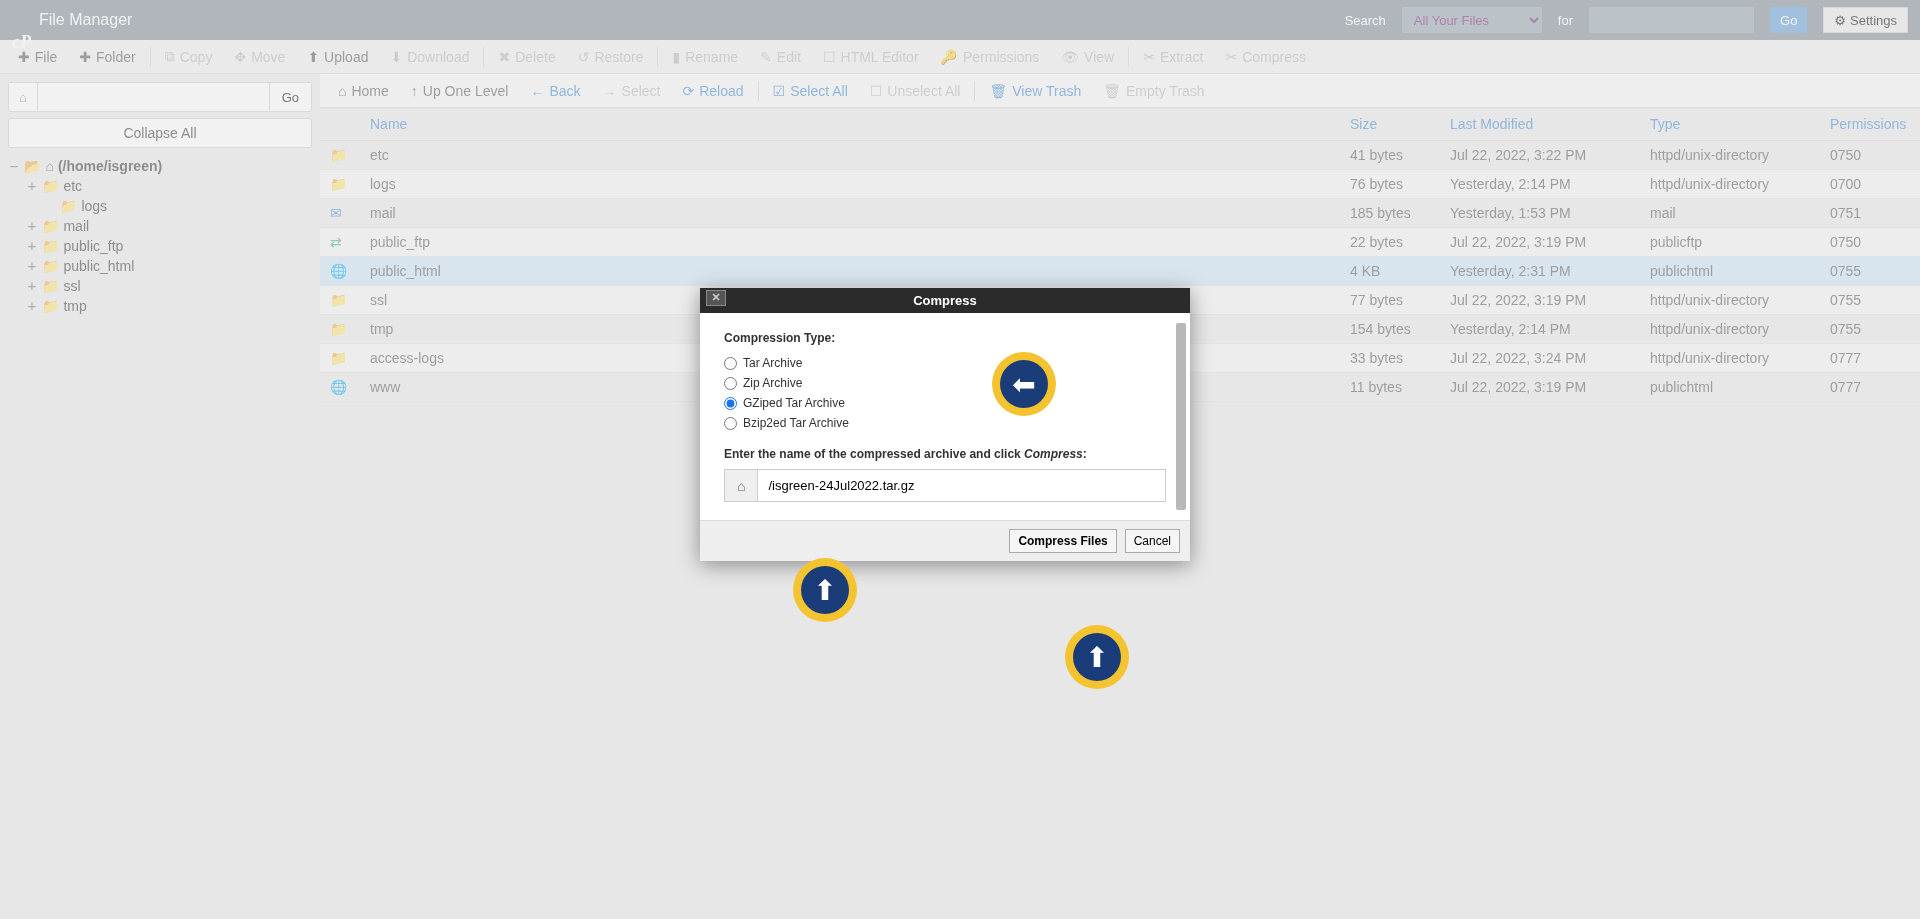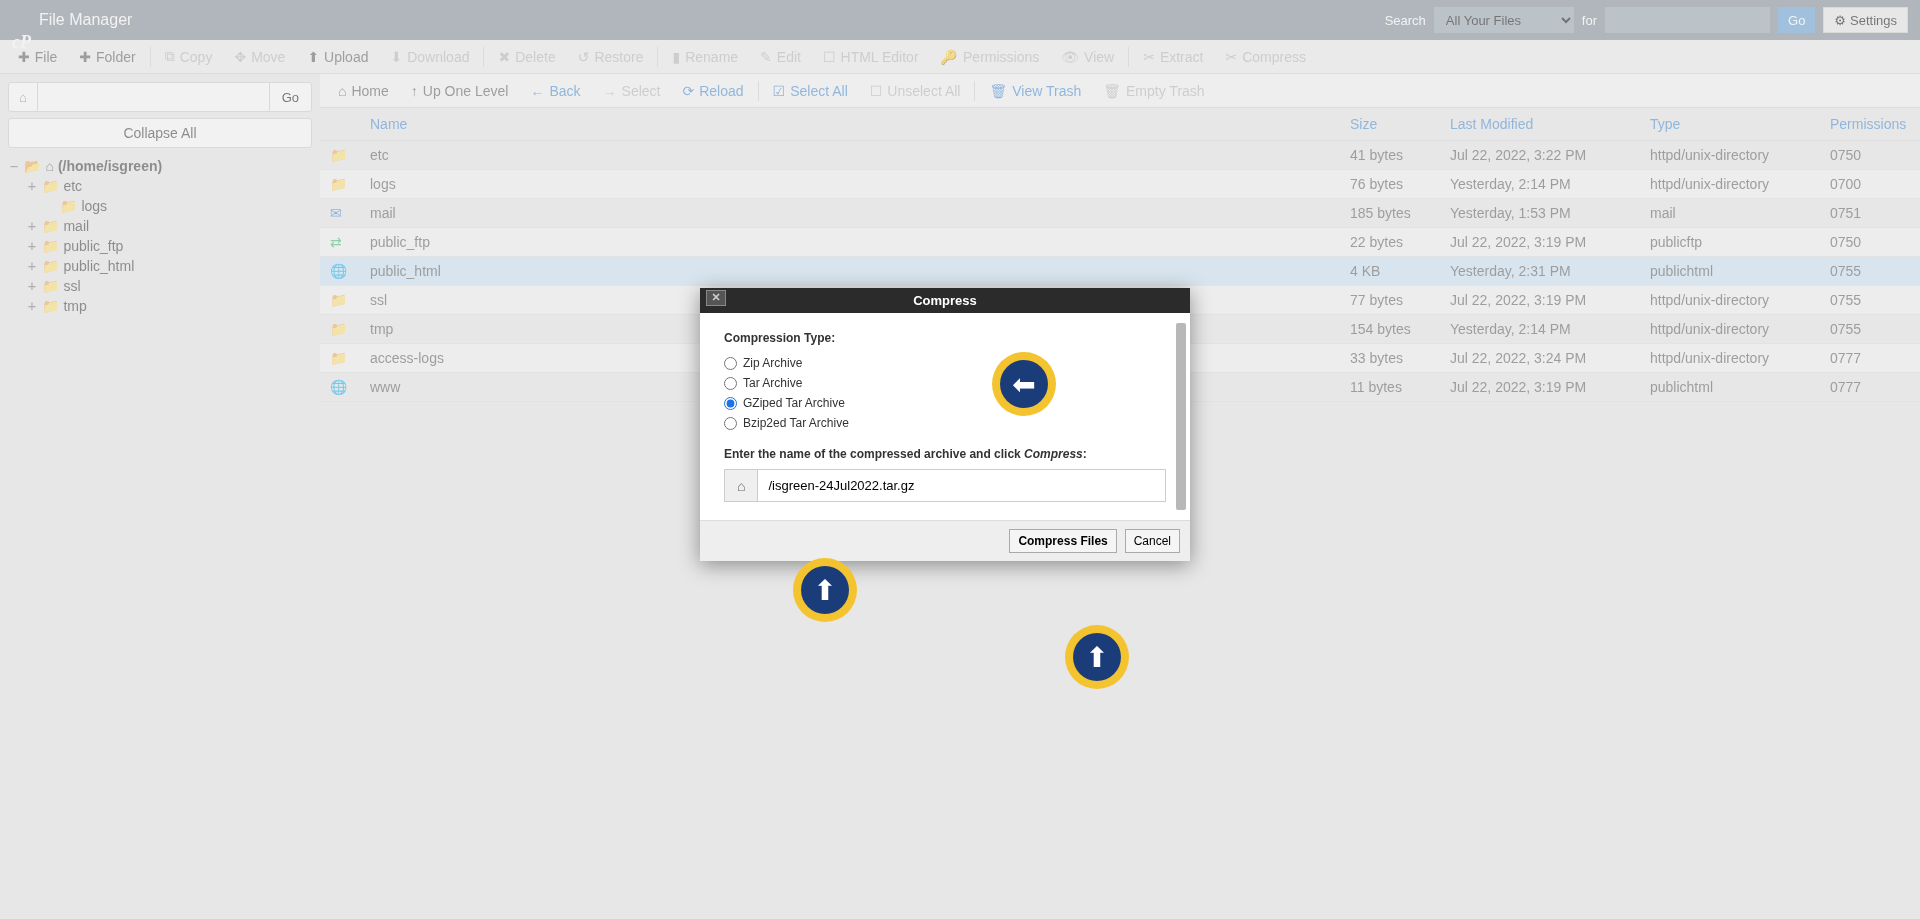--- a/index.html
+++ b/index.html
@@ -1,24 +1,24 @@
 <!DOCTYPE html>
 <html><head>
 <meta charset="utf-8">
 <style>
 * { box-sizing: border-box; margin: 0; padding: 0; }
 body { font-family: -apple-system, BlinkMacSystemFont, "Segoe UI", Arial, sans-serif; font-size: 14px; background: #e8e8e8; color: #333; position: relative; width: 1920px; height: 919px; overflow: hidden; }
 
 
 .header { background: #7b8691; color: #fff; height: 40px; display: flex; align-items: center; padding: 0 12px; }
 .header-left { display: flex; align-items: center; gap: 8px; }
-.header-right { margin-left: auto; display: flex; align-items: center; gap: 8px; font-size: 13px; }
+.header-right { margin-left: auto; display: flex; align-items: center; gap: 16px; font-size: 13px; }
 .app-title { font-size: 16px; font-weight: 400; }
 .cp-logo { font-weight: bold; font-family: Georgia, serif; font-style: italic; font-size: 18px; margin-top: 45px; }
-.search-select { background: #93a0ab; border: none; color: #000000; padding: 4px 24px 4px 8px; font-size: 13px; height: 26px; width: 140px; }
+.search-select { background: #93a0ab; border: none; color: #701a75; padding: 4px 24px 4px 8px; font-size: 13px; height: 26px; width: 140px; }
 .search-input { background: #93a0ab; border: none; height: 26px; width: 165px; padding: 0 6px; color: #fff; }
 .btn-go { background: #5b9bd5; color: #fff; border: none; padding: 4px 10px; font-size: 13px; height: 26px; cursor: pointer; }
 .btn-settings { background: #e8e8e8; border: 1px solid #ccc; padding: 4px 10px; font-size: 13px; height: 26px; cursor: pointer; display: inline-flex; align-items: center; gap: 4px; }
 
 
 .toolbar { background: #eeeeee; border-bottom: 1px solid #d5d5d5; height: 34px; display: flex; align-items: center; padding: 0 8px; gap: 2px; }
 .tool-btn { background: transparent; border: none; padding: 6px 10px; font-size: 14px; color: #555; cursor: pointer; display: inline-flex; align-items: center; gap: 5px; }
 .tool-btn.disabled { color: #b5b5b5; cursor: default; }
 .tool-sep { width: 1px; height: 20px; background: #d0d0d0; margin: 0 2px; }
 
@@ -365,25 +365,25 @@
 <div class="modal">
   <div class="modal-title">
     <span class="modal-close">✕</span>
     <span>Compress</span>
   </div>
   <div class="modal-body">
     <div class="label">Compression Type:</div>
     <div class="radio-group">
       <label class="radio-item">
           <input type="radio" name="ct" style="">
-          <span>Zip Archive</span>
+          <span>Tar Archive</span>
         </label>
       <label class="radio-item">
           <input type="radio" name="ct" style="">
-          <span>Tar Archive</span>
+          <span>Zip Archive</span>
         </label>
       <label class="radio-item">
           <input type="radio" name="ct" checked="" style="">
           <span>GZiped Tar Archive</span>
         </label>
       <label class="radio-item">
           <input type="radio" name="ct" style="">
           <span>Bzip2ed Tar Archive</span>
         </label>
     </div>

